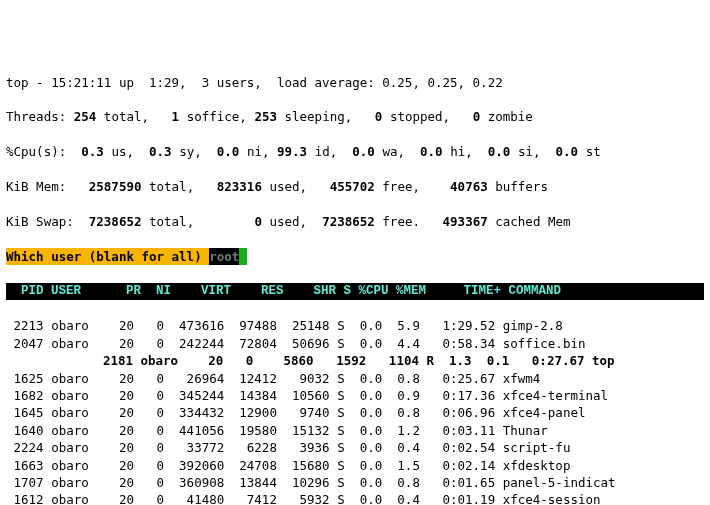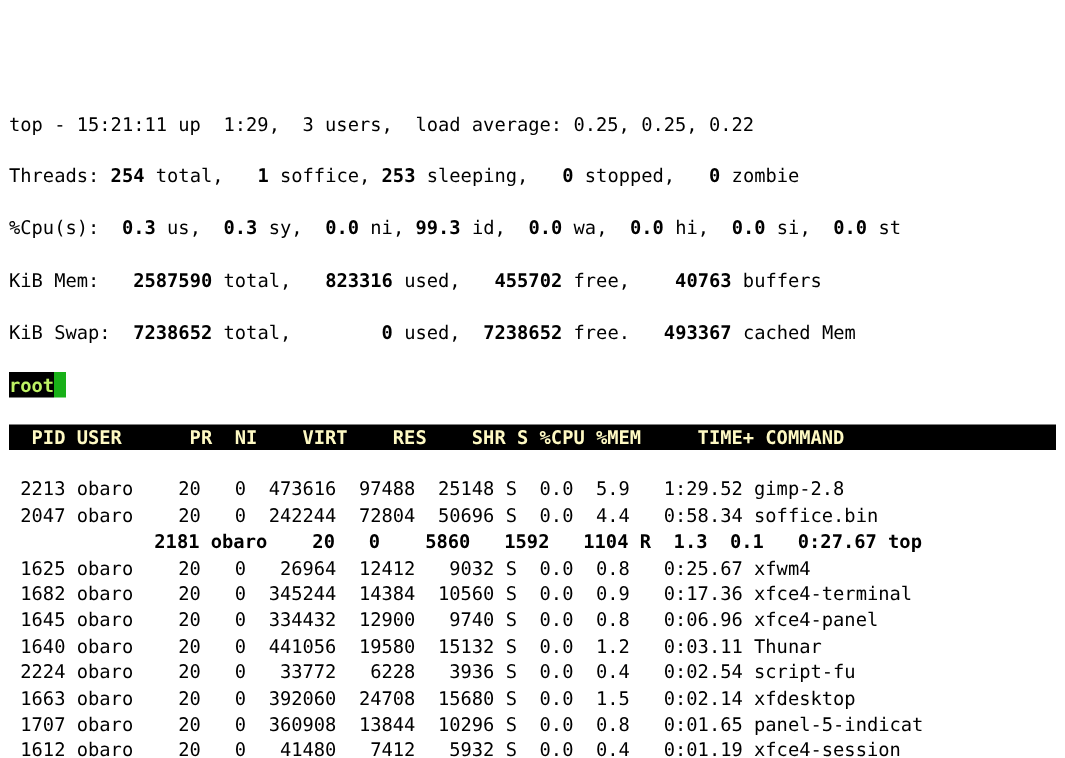--- a/index.html
+++ b/index.html
@@ -17,43 +17,44 @@
   }
   .b { font-weight: bold; text-align: center; }
   .prompt-row { display: flex; }
   .prompt-label {
     background: #f9b403;
     color: #000;
     font-weight: bold;
   }
   .prompt-input {
     background: #000;
-    color: #bef264;
+    color: #737373;
     font-weight: bold;
   }
   .prompt-cursor {
     background: #18b018;
     color: #18b018;
   }
   .header-bar {
     background: #000;
-    color: #fef9c3;
+    color: #5eead4;
     font-weight: bold;
     width: 100%;
+    font-family: Liberation Mono, monospace;
   }
   .row { white-space: pre; }
 </style>
 </head>
 <body>
 
 
 
 <div class="row">top - 15:21:11 up  1:29,  3 users,  load average: 0.25, 0.25, 0.22</div>
 <div class="row"><span>Threads:</span><span class="b"> 254 </span><span>total,   </span><span class="b">1 </span><span>soffice, </span><span class="b">253 </span><span>sleeping,   </span><span class="b">0 </span><span>stopped,   </span><span class="b">0 </span><span>zombie</span></div>
 <div class="row"><span>%Cpu(s):  </span><span class="b">0.3 </span><span>us,  </span><span class="b">0.3 </span><span>sy,  </span><span class="b">0.0 </span><span>ni, </span><span class="b">99.3 </span><span>id,  </span><span class="b">0.0 </span><span>wa,  </span><span class="b">0.0 </span><span>hi,  </span><span class="b">0.0 </span><span>si,  </span><span class="b">0.0 </span><span>st</span></div>
 <div class="row"><span>KiB Mem:   </span><span class="b">2587590 </span><span>total,   </span><span class="b">823316 </span><span>used,   </span><span class="b">455702 </span><span>free,    </span><span class="b">40763 </span><span>buffers</span></div>
 <div class="row"><span>KiB Swap:  </span><span class="b">7238652 </span><span>total,        </span><span class="b">0 </span><span>used,  </span><span class="b">7238652 </span><span>free.   </span><span class="b">493367 </span><span>cached Mem</span></div>
-<div class="prompt-row"><span class="prompt-input">root</span><span class="prompt-cursor"> </span></div>
+<div class="prompt-row"><span class="prompt-label">Which user (blank for all) </span><span class="prompt-input">root</span><span class="prompt-cursor"> </span></div>
 <div class="header-bar">  PID USER      PR  NI    VIRT    RES    SHR S %CPU %MEM     TIME+ COMMAND          </div>
 <div id="rows"><div class="row"> 2213 obaro    20   0  473616  97488  25148 S  0.0  5.9   1:29.52 gimp-2.8</div><div class="row"> 2047 obaro    20   0  242244  72804  50696 S  0.0  4.4   0:58.34 soffice.bin</div><div class="row b"> 2181 obaro    20   0    5860   1592   1104 R  1.3  0.1   0:27.67 top</div><div class="row"> 1625 obaro    20   0   26964  12412   9032 S  0.0  0.8   0:25.67 xfwm4</div><div class="row"> 1682 obaro    20   0  345244  14384  10560 S  0.0  0.9   0:17.36 xfce4-terminal</div><div class="row"> 1645 obaro    20   0  334432  12900   9740 S  0.0  0.8   0:06.96 xfce4-panel</div><div class="row"> 1640 obaro    20   0  441056  19580  15132 S  0.0  1.2   0:03.11 Thunar</div><div class="row"> 2224 obaro    20   0   33772   6228   3936 S  0.0  0.4   0:02.54 script-fu</div><div class="row"> 1663 obaro    20   0  392060  24708  15680 S  0.0  1.5   0:02.14 xfdesktop</div><div class="row"> 1707 obaro    20   0  360908  13844  10296 S  0.0  0.8   0:01.65 panel-5-indicat</div><div class="row"> 1612 obaro    20   0   41480   7412   5932 S  0.0  0.4   0:01.19 xfce4-session</div></div>
 
 
 
 
 </body></html>

